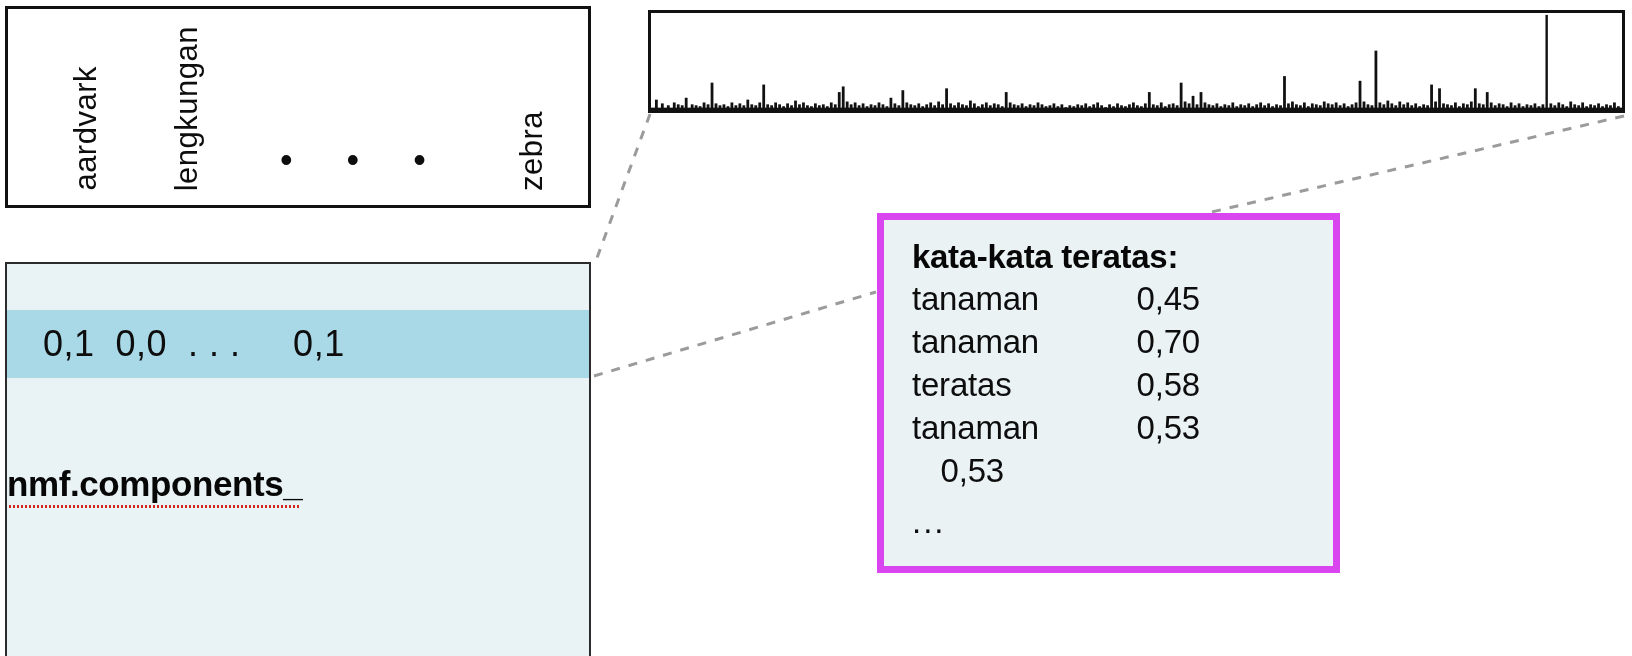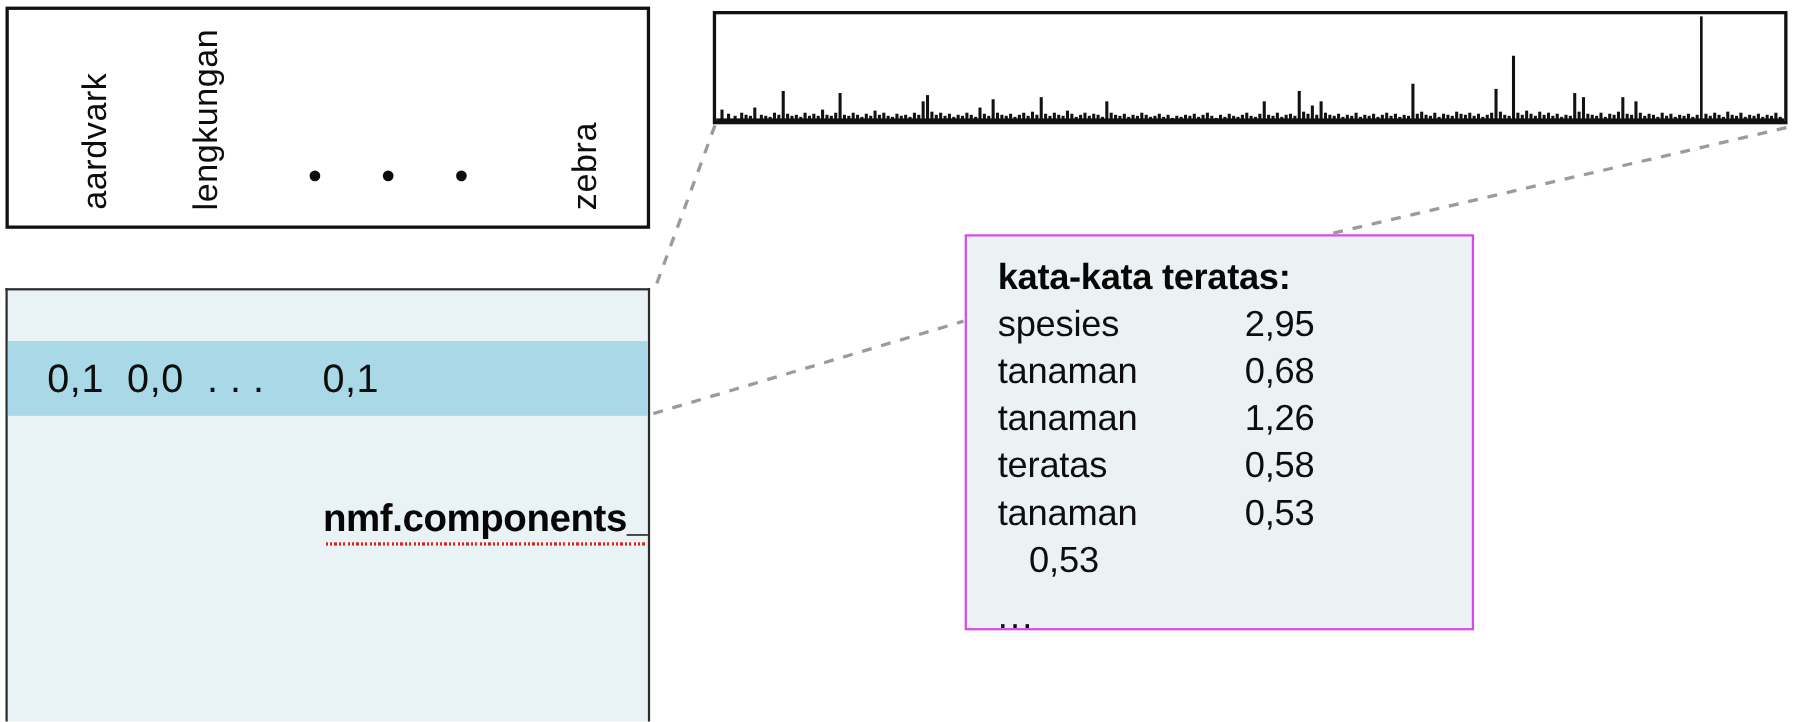--- a/index.html
+++ b/index.html
@@ -40,22 +40,22 @@
   }
   #component-row-highlight{
     position:absolute;left:0;top:46px;width:100%;height:68px;
     background:#a9d8e7;display:flex;align-items:center;
   }
   #component-row-values{
     font-size:36px;color:#0d0d0d;white-space:pre;padding-left:36px;
     letter-spacing:0.5px;
   }
   #components-label-wrap{
-    position:absolute;left:0;top:188px;width:100%;
-    display:flex;justify-content:flex-end;
+    position:absolute;left:0;top:200px;width:100%;
+    display:flex;justify-content:flex-start;
   }
   #components-label{
     position:relative;font-size:35px;font-weight:bold;color:#070707;
     letter-spacing:-0.4px;white-space:nowrap;
   }
   #components-label-underline{
     position:absolute;left:2px;right:2px;bottom:-4px;height:3px;
     background-image:repeating-linear-gradient(to right,#d4281e 0 2px,transparent 2px 4px);
   }
 
@@ -65,21 +65,21 @@
     background:#ffffff;border:3px solid #111111;box-sizing:border-box;
   }
   #topic-plot-svg{display:block;width:100%;height:100%;}
 
   
   #connectors{position:absolute;left:0;top:0;width:1632px;height:656px;pointer-events:none;}
 
   
   #top-words-box{
     position:absolute;left:877px;top:213px;width:463px;height:360px;
-    background:#eaf2f4;border:2px solid #d946ef;box-sizing:border-box;
+    background:#eaf2f4;border:7px solid #d946ef;box-sizing:border-box;
     padding:18px 0 0 28px;
   }
   #top-words-title{
     font-size:33px;font-weight:bold;color:#070707;letter-spacing:-0.3px;
     margin-bottom:4px;
   }
   .tw-row{display:flex;align-items:baseline;height:43px;}
   .tw-word{
     width:196px;font-size:33px;color:#0d0d0d;letter-spacing:-0.2px;
     white-space:nowrap;
@@ -368,30 +368,26 @@
   <svg id="connectors" viewBox="0 0 1632 656">
     <line x1="650" y1="114" x2="594" y2="266" stroke="#9b9b9b" stroke-width="3" stroke-dasharray="9 9"></line>
     <line x1="1624" y1="116" x2="1203" y2="214" stroke="#9b9b9b" stroke-width="3" stroke-dasharray="9 9"></line>
     <line x1="594" y1="376" x2="876" y2="292" stroke="#9b9b9b" stroke-width="3" stroke-dasharray="9 9"></line>
   </svg>
 
   <div id="top-words-box">
     <div id="top-words-title">kata-kata teratas:</div>
     <div id="top-words-rows">
         <div class="tw-row">
-          <span class="tw-word">spesies</span>
-          <span class="tw-value">2,95</span>
+          <span class="tw-word">tanaman</span>
+          <span class="tw-value">0,45</span>
         </div>
         <div class="tw-row">
           <span class="tw-word">tanaman</span>
-          <span class="tw-value">0,68</span>
-        </div>
-        <div class="tw-row">
-          <span class="tw-word">tanaman</span>
-          <span class="tw-value">1,26</span>
+          <span class="tw-value">0,70</span>
         </div>
         <div class="tw-row">
           <span class="tw-word">teratas</span>
           <span class="tw-value">0,58</span>
         </div>
         <div class="tw-row">
           <span class="tw-word">tanaman</span>
           <span class="tw-value">0,53</span>
         </div>
         <div class="tw-row">

